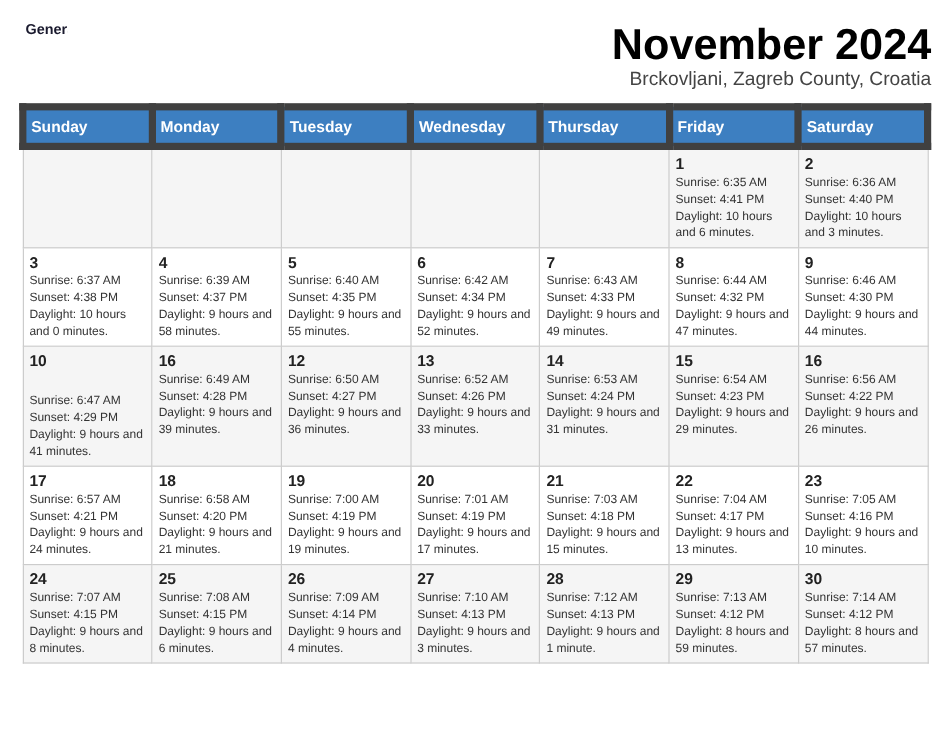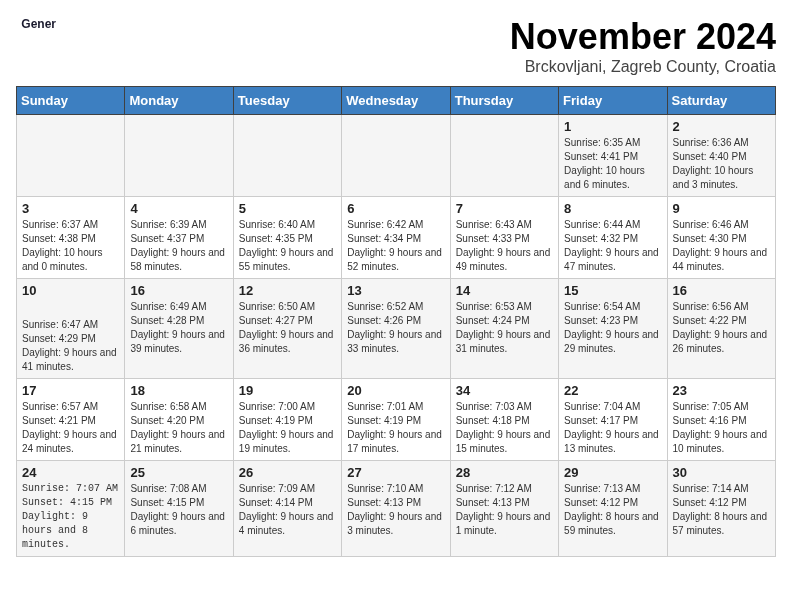--- a/index.html
+++ b/index.html
@@ -47,21 +47,21 @@
       border-collapse: collapse;
       table-layout: fixed;
     }
     thead th {
       background-color: #3d7fc1;
       color: #fff;
       font-size: 13px;
       font-weight: bold;
       padding: 6px 4px;
       text-align: left;
-      border: 1px solid #404040;
+      border: 6px solid #404040;
     }
     tbody td {
       vertical-align: top;
       padding: 4px 5px;
       font-size: 10.5px;
       color: #222;
       border: 1px solid #ccc;
       height: 80px;
       width: 14.28%;
     }
@@ -242,42 +242,42 @@
 Sunset: 4:19 PM
 Daylight: 9 hours and 19 minutes.</div>
         </td>
         <td>
           <span class="day-num">20</span>
           <div class="day-info" style="white-space: pre-line;">Sunrise: 7:01 AM
 Sunset: 4:19 PM
 Daylight: 9 hours and 17 minutes.</div>
         </td>
         <td>
-          <span class="day-num">34</span>
+          <span class="day-num">21</span>
           <div class="day-info" style="white-space: pre-line;">Sunrise: 7:03 AM
 Sunset: 4:18 PM
 Daylight: 9 hours and 15 minutes.</div>
         </td>
         <td>
           <span class="day-num">22</span>
           <div class="day-info" style="white-space: pre-line;">Sunrise: 7:04 AM
 Sunset: 4:17 PM
 Daylight: 9 hours and 13 minutes.</div>
         </td>
         <td>
           <span class="day-num">23</span>
           <div class="day-info" style="white-space: pre-line;">Sunrise: 7:05 AM
 Sunset: 4:16 PM
 Daylight: 9 hours and 10 minutes.</div>
         </td>
       </tr>
       <tr>
         <td>
           <span class="day-num">24</span>
-          <div class="day-info" style="white-space: pre-line; font-family: Liberation Mono, monospace;">Sunrise: 7:07 AM
+          <div class="day-info" style="white-space: pre-line;">Sunrise: 7:07 AM
 Sunset: 4:15 PM
 Daylight: 9 hours and 8 minutes.</div>
         </td>
         <td>
           <span class="day-num">25</span>
           <div class="day-info" style="white-space: pre-line;">Sunrise: 7:08 AM
 Sunset: 4:15 PM
 Daylight: 9 hours and 6 minutes.</div>
         </td>
         <td>

